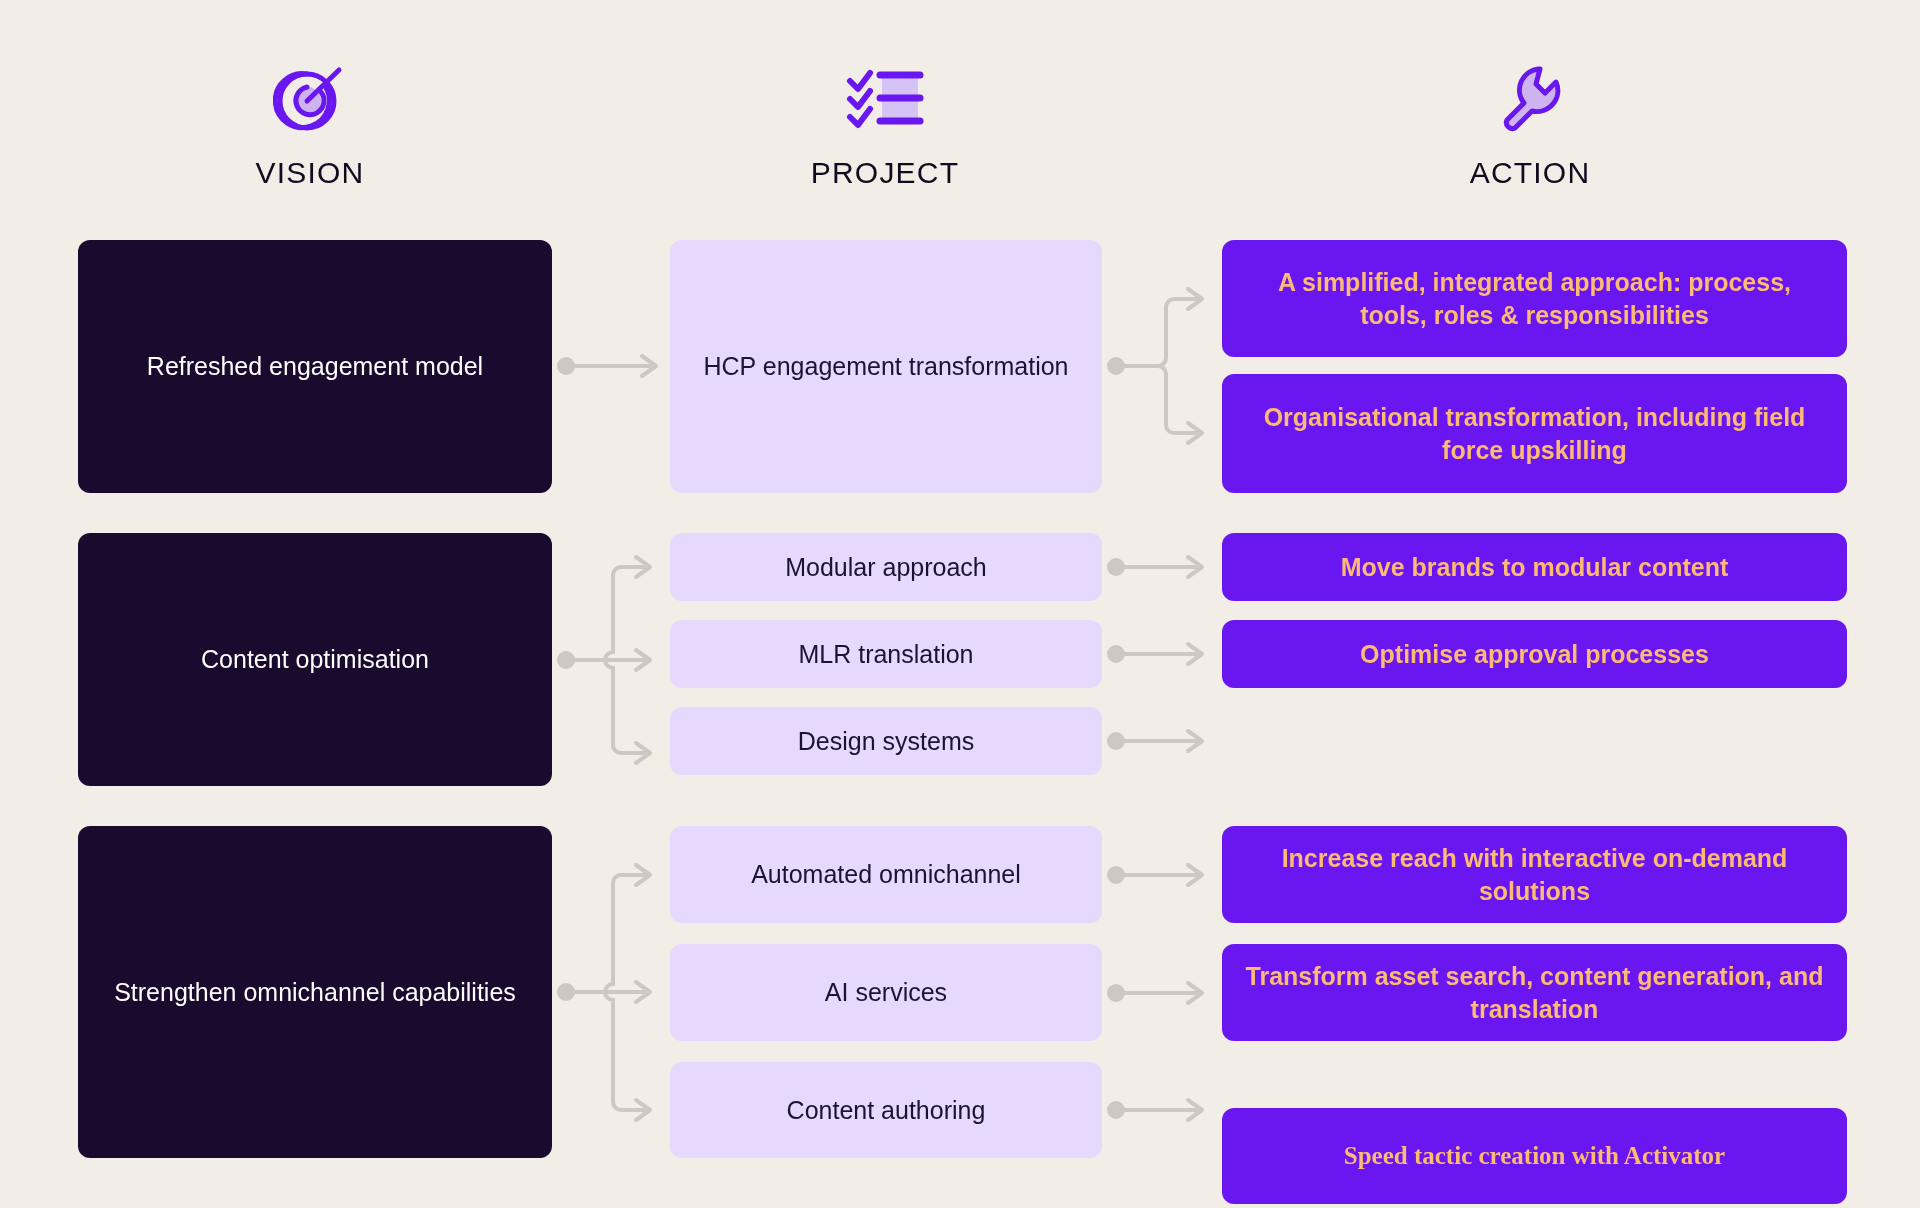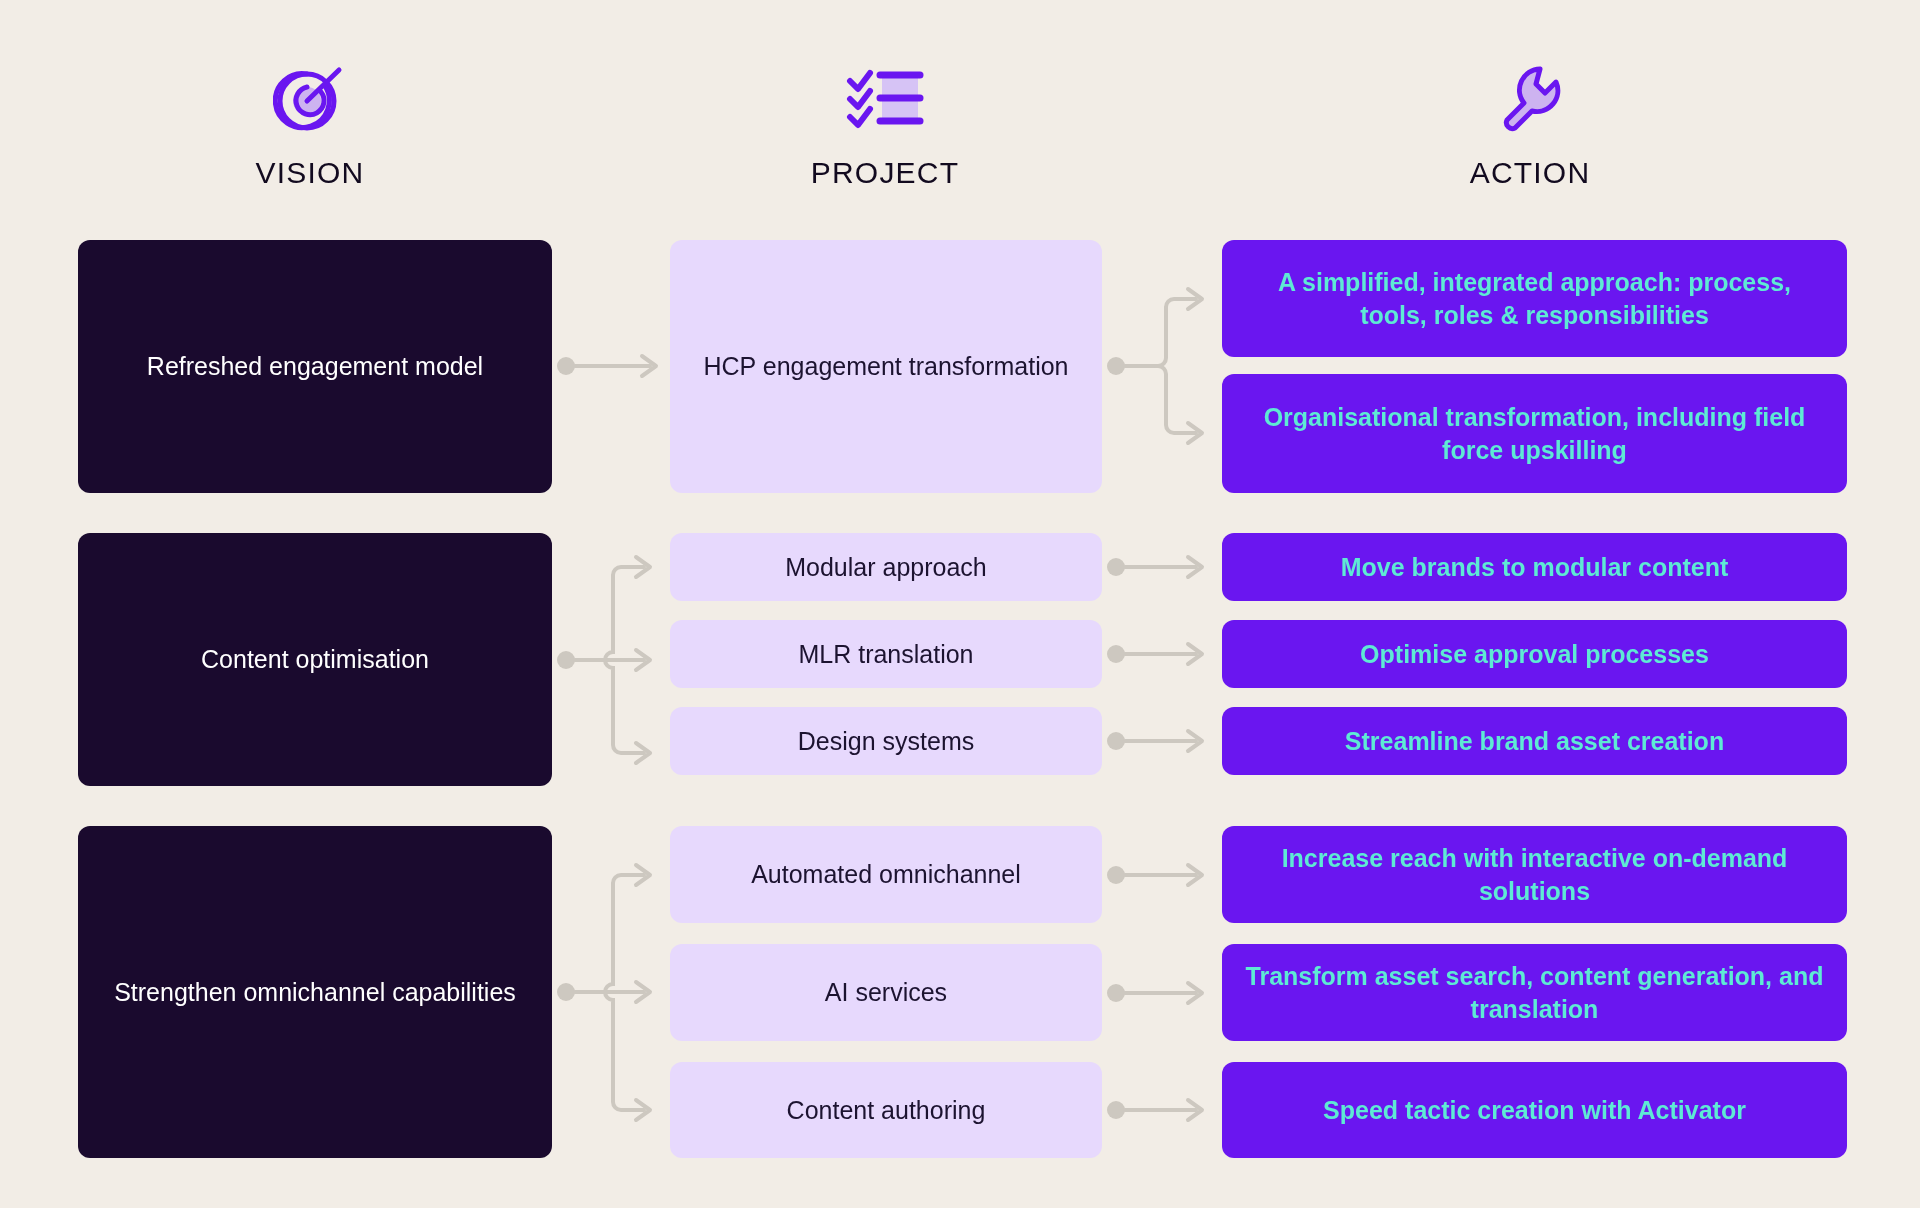--- a/index.html
+++ b/index.html
@@ -39,21 +39,21 @@
     background:#1a0a2e;color:#ffffff;
     font-size:25px;font-weight:400;
     left:78px;width:474px;
   }
   .project-box{
     background:#e7d9fd;color:#1c1330;
     font-size:25px;font-weight:400;
     left:670px;width:432px;
   }
   .action-box{
-    background:#6a16f0;color:#5eead4;
+    background:#6a16f0;color:#fdba74;
     font-size:25px;font-weight:600;
     left:1222px;width:625px;
   }
 
   
   #v1{top:240px;height:253px;}
   #v2{top:533px;height:253px;}
   #v3{top:826px;height:332px;}
 
   #p1{top:240px;height:253px;}
@@ -64,21 +64,21 @@
   #p6{top:944px;height:97px;}
   #p7{top:1062px;height:96px;}
 
   #a1{top:240px;height:117px;}
   #a2{top:374px;height:119px;}
   #a3{top:533px;height:68px;}
   #a4{top:620px;height:68px;}
   #a5{top:707px;height:68px;}
   #a6{top:826px;height:97px;}
   #a7{top:944px;height:97px;}
-  #a8{top:1062px;height:96px;}
+  #a8{top:1108px;height:96px;font-family:Liberation Serif, serif;}
 
   
   .conn{position:absolute;pointer-events:none;}
   .conn svg{display:block;overflow:visible;}
 </style>
 </head>
 <body>
 
 <div class="canvas">
 
@@ -128,21 +128,20 @@
   <div class="box project-box" id="p3">MLR translation</div>
   <div class="box project-box" id="p4">Design systems</div>
   <div class="box project-box" id="p5">Automated omnichannel</div>
   <div class="box project-box" id="p6">AI services</div>
   <div class="box project-box" id="p7">Content authoring</div>
 
   <div class="box action-box" id="a1">A simplified, integrated approach: process, tools, roles &amp; responsibilities</div>
   <div class="box action-box" id="a2">Organisational transformation, including field force upskilling</div>
   <div class="box action-box" id="a3">Move brands to modular content</div>
   <div class="box action-box" id="a4">Optimise approval processes</div>
-  <div class="box action-box" id="a5">Streamline brand asset creation</div>
   <div class="box action-box" id="a6">Increase reach with interactive on-demand solutions</div>
   <div class="box action-box" id="a7">Transform asset search, content generation, and translation</div>
   <div class="box action-box" id="a8">Speed tactic creation with Activator</div>
 
   <div class="conn" style="left:0;top:0;width:1920px;height:1208px;">
     <svg width="1920" height="1208" viewBox="0 0 1920 1208">
       <defs>
         <g id="ah">
           <path d="M-14 -10 L0 0 L-14 10" fill="none" stroke="#cdc8c0" stroke-width="4" stroke-linecap="round" stroke-linejoin="round"></path>
         </g>

